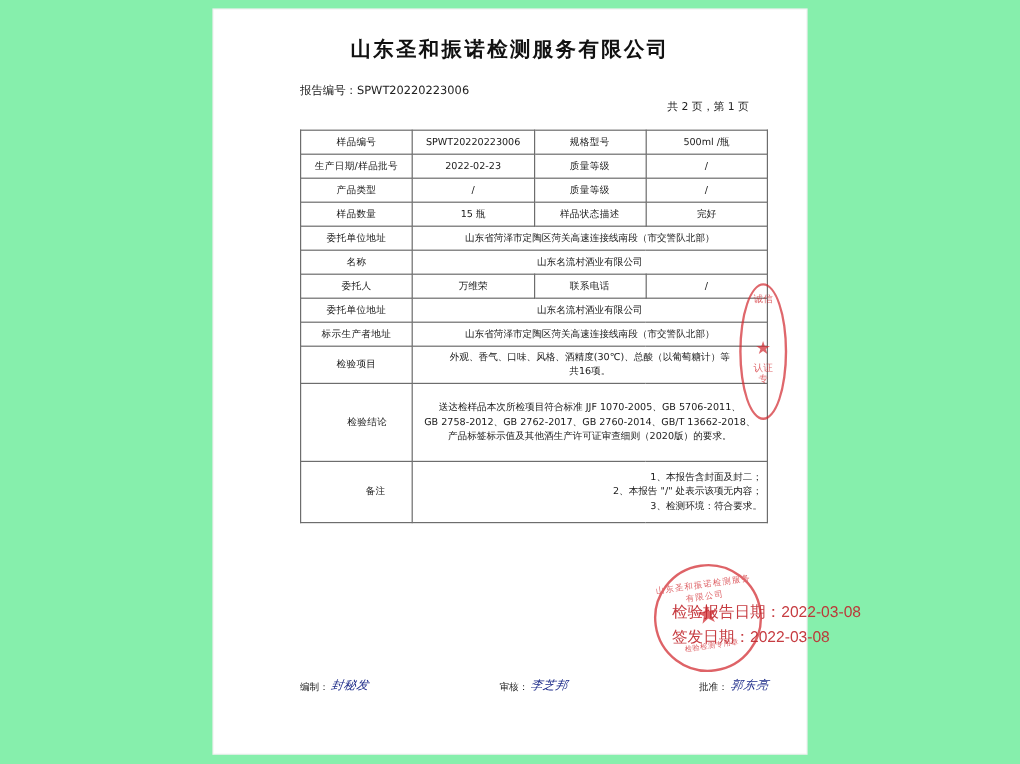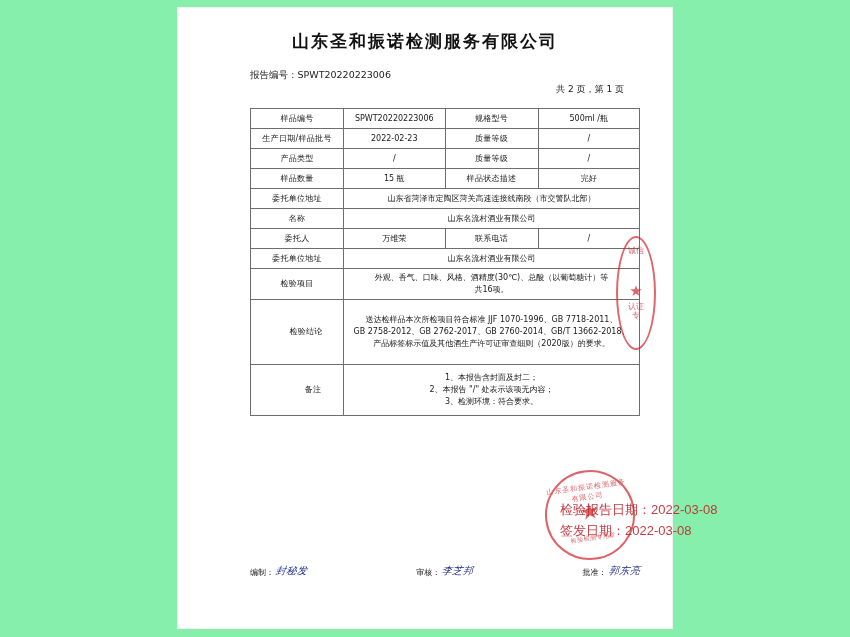--- a/index.html
+++ b/index.html
@@ -283,43 +283,47 @@
         <tr>
           <td class="label">委托人</td>
           <td class="val">万维荣</td>
           <td class="label">联系电话</td>
           <td class="val">/</td>
         </tr>
         <tr>
           <td class="label">委托单位地址</td>
           <td class="val" colspan="3">山东名流村酒业有限公司</td>
         </tr>
+        <tr>
+          <td class="label">标示生产者地址</td>
+          <td class="val" colspan="3">山东省菏泽市定陶区菏关高速连接线南段（市交警队北部）</td>
+        </tr>
 
 
         <tr>
           <td class="label tall">检验项目</td>
           <td class="val-left tall" colspan="3">
             <div>外观、香气、口味、风格、酒精度(30℃)、总酸（以葡萄糖计）等</div>
             <div>共16项。</div>
           </td>
         </tr>
 
 
         <tr>
           <td class="label" style="height:58px;padding-left:22px;">检验结论</td>
           <td class="val-left" colspan="3" style="height:58px;">
-            <div>送达检样品本次所检项目符合标准 JJF 1070-1996、GB 7718-2011、</div>
+            <div>送达检样品本次所检项目符合标准 JJF 1070-2005、GB 5706-2011、</div>
             <div>GB 2758-2012、GB 2762-2017、GB 2760-2014、GB/T 13662-2018、</div>
             <div>产品标签标示值及其他酒生产许可证审查细则（2020版）的要求。</div>
           </td>
         </tr>
 
         <tr>
           <td class="label" style="height:44px;padding-left:36px;">备注</td>
-          <td class="val-left" colspan="3" style="height:44px;">
+          <td class="val-left" colspan="3" style="height:44px;text-align:right;">
             <div>1、本报告含封面及封二；</div>
             <div>2、本报告 "/" 处表示该项无内容；</div>
             <div>3、检测环境：符合要求。</div>
           </td>
         </tr>
       </tbody>
     </table>
 
     <div class="sig-row">
       <div class="sig-cell">

